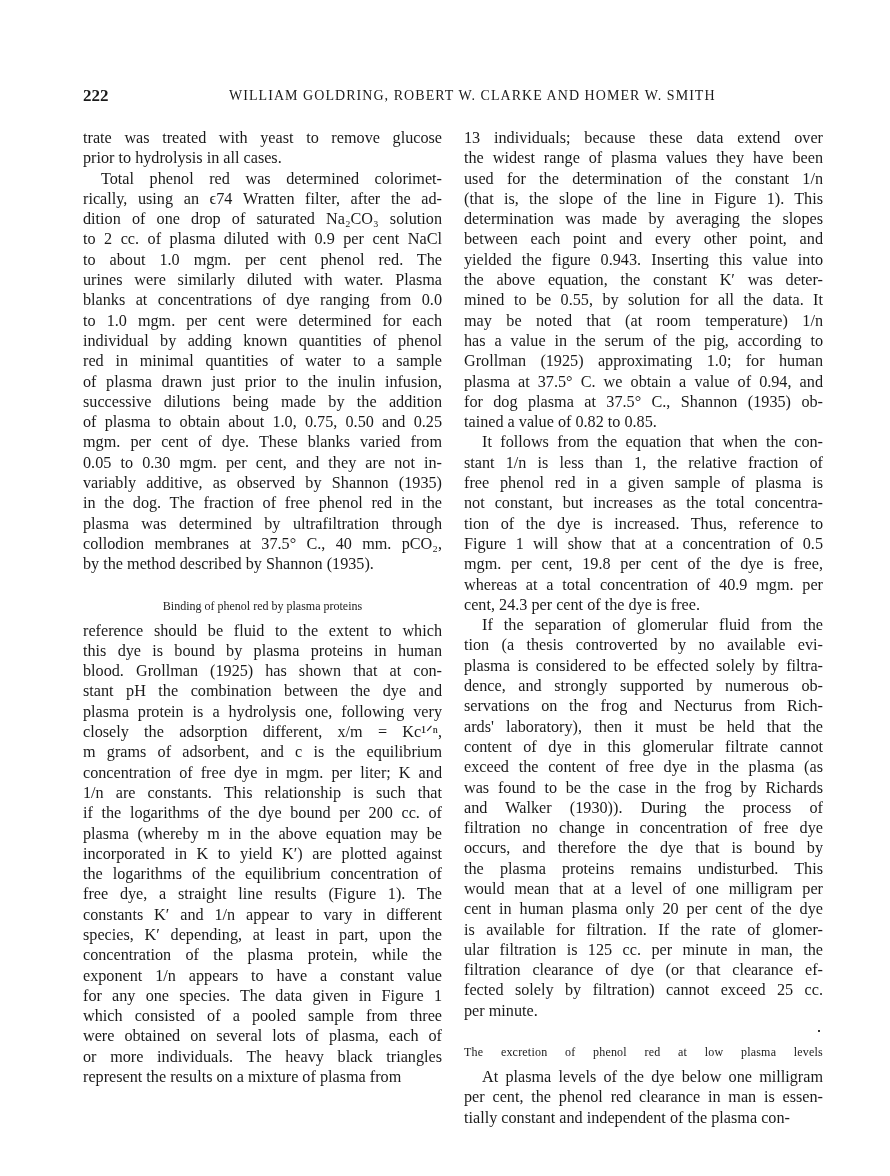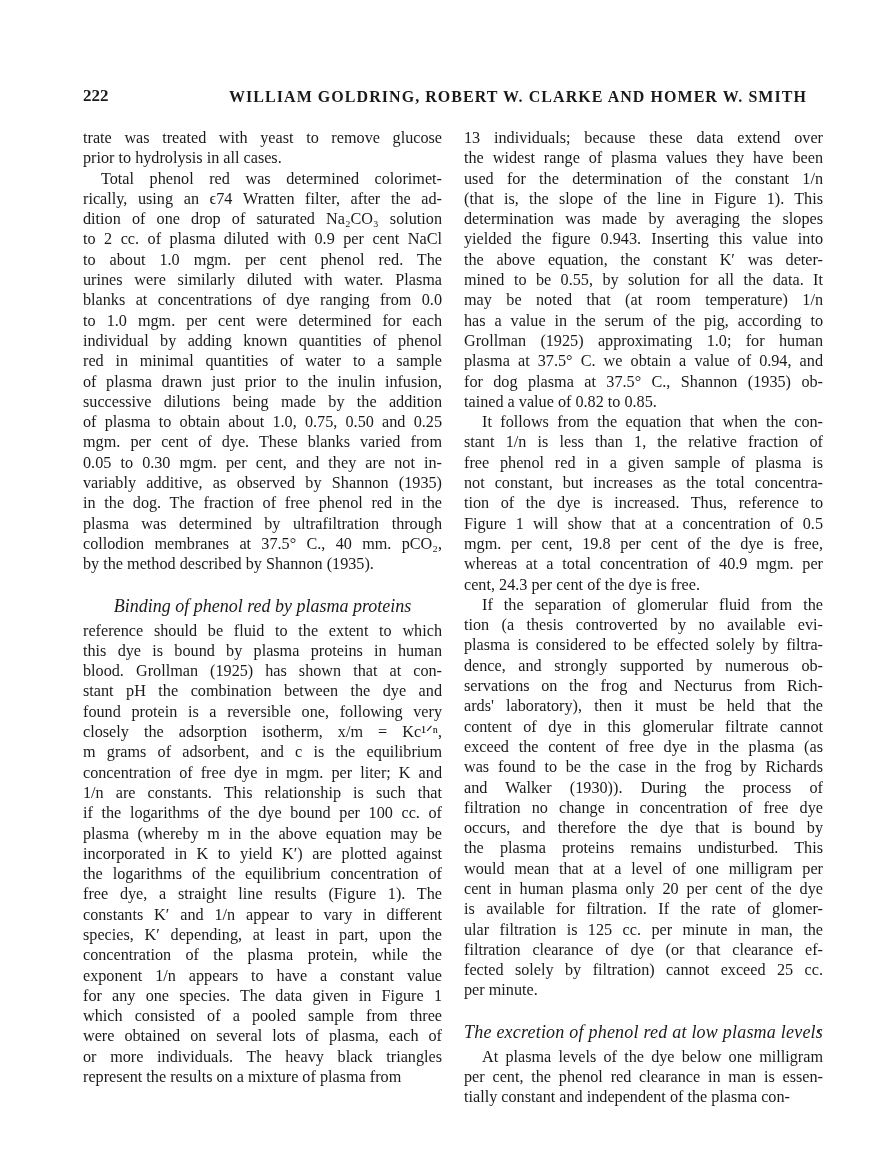--- a/index.html
+++ b/index.html
@@ -1,32 +1,32 @@
 <!DOCTYPE html>
 <html><head>
 <meta charset="utf-8">
 <style>
   html, body { margin: 0; padding: 0; background: #ffffff; }
   body { width: 890px; height: 1176px; position: relative; overflow: hidden;
          font-family: "Liberation Serif", "DejaVu Serif", serif; color: #1a1a1a; }
   .page { position: absolute; left: 0; top: 0; width: 890px; height: 1176px; }
   .running-head { position: absolute; top: 86px; left: 83px; width: 740px; height: 20px; }
   .page-number { position: absolute; left: 0; top: 0; font-size: 17px; font-weight: bold; }
-  .authors { position: absolute; left: 146px; top: 2px; font-size: 16px; font-weight: bold;
+  .authors { position: absolute; left: 146px; top: 2px; font-size: 14px; font-weight: normal;
              letter-spacing: 1.05px; white-space: nowrap; }
   .column { position: absolute; top: 128px; width: 359px; }
   .col-left { left: 83px; }
   .col-right { left: 464px; }
   .line { display: block; height: 20.3px; line-height: 20.3px; font-size: 16.2px; white-space: nowrap;
           text-align: justify; text-align-last: justify; overflow: hidden; }
   .line.last { text-align-last: left; }
   .line.indent { padding-left: 18px; }
   .gap { height: 20px; }
   .gap-sm { height: 12px; }
-  .heading { display: block; font-style: italic; font-size: 18px; height: 22px; line-height: 22px;
+  .heading { display: block; font-size: 12px; height: 22px; line-height: 22px;
              white-space: nowrap; }
   .heading.center { text-align: center; }
   .heading.full { text-align: justify; text-align-last: justify; letter-spacing: 0.2px; }
   .dot { position: absolute; left: 818px; top: 1030px; width: 2px; height: 2px; background: #333; }
 </style>
 </head>
 <body>
 
 <div class="page">
 
@@ -63,26 +63,26 @@
         <span class="line last">by the method described by Shannon (1935).</span>
       </div>
     <div class="gap"></div>
     <div class="heading center">Binding of phenol red by plasma proteins</div>
     <div class="gap-sm" style="height:4px"></div>
     <div id="l-p3">
         <span class="line">reference should be fluid to the extent to which</span>
         <span class="line">this dye is bound by plasma proteins in human</span>
         <span class="line">blood.  Grollman (1925) has shown that at con-</span>
         <span class="line">stant pH the combination between the dye and</span>
-        <span class="line">found protein is a reversible one, following very</span>
-        <span class="line">closely the adsorption isotherm, x/m = Kc¹ᐟⁿ,</span>
+        <span class="line">plasma protein is a hydrolysis one, following very</span>
+        <span class="line">closely the adsorption different, x/m = Kc¹ᐟⁿ,</span>
         <span class="line">m grams of adsorbent, and c is the equilibrium</span>
         <span class="line">concentration of free dye in mgm. per liter; K and</span>
         <span class="line">1/n are constants.  This relationship is such that</span>
-        <span class="line">if the logarithms of the dye bound per 100 cc. of</span>
+        <span class="line">if the logarithms of the dye bound per 200 cc. of</span>
         <span class="line">plasma (whereby m in the above equation may be</span>
         <span class="line">incorporated in K to yield K′) are plotted against</span>
         <span class="line">the logarithms of the equilibrium concentration of</span>
         <span class="line">free dye, a straight line results (Figure 1).  The</span>
         <span class="line">constants K′ and 1/n appear to vary in different</span>
         <span class="line">species, K′ depending, at least in part, upon the</span>
         <span class="line">concentration of the plasma protein, while the</span>
         <span class="line">exponent 1/n appears to have a constant value</span>
         <span class="line">for any one species.  The data given in Figure 1</span>
         <span class="line">which consisted of a pooled sample from three</span>
@@ -92,20 +92,21 @@
       </div>
   </div>
 
   <div class="column col-right">
     <div id="r-p1">
         <span class="line">13 individuals; because these data extend over</span>
         <span class="line">the widest range of plasma values they have been</span>
         <span class="line">used for the determination of the constant 1/n</span>
         <span class="line">(that is, the slope of the line in Figure 1).  This</span>
         <span class="line">determination was made by averaging the slopes</span>
+        <span class="line">between each point and every other point, and</span>
         <span class="line">yielded the figure 0.943.  Inserting this value into</span>
         <span class="line">the above equation, the constant K′ was deter-</span>
         <span class="line">mined to be 0.55, by solution for all the data.  It</span>
         <span class="line">may be noted that (at room temperature) 1/n</span>
         <span class="line">has a value in the serum of the pig, according to</span>
         <span class="line">Grollman (1925) approximating 1.0; for human</span>
         <span class="line">plasma at 37.5° C. we obtain a value of 0.94, and</span>
         <span class="line">for dog plasma at 37.5° C., Shannon (1935) ob-</span>
         <span class="line last">tained a value of 0.82 to 0.85.</span>
       </div>

